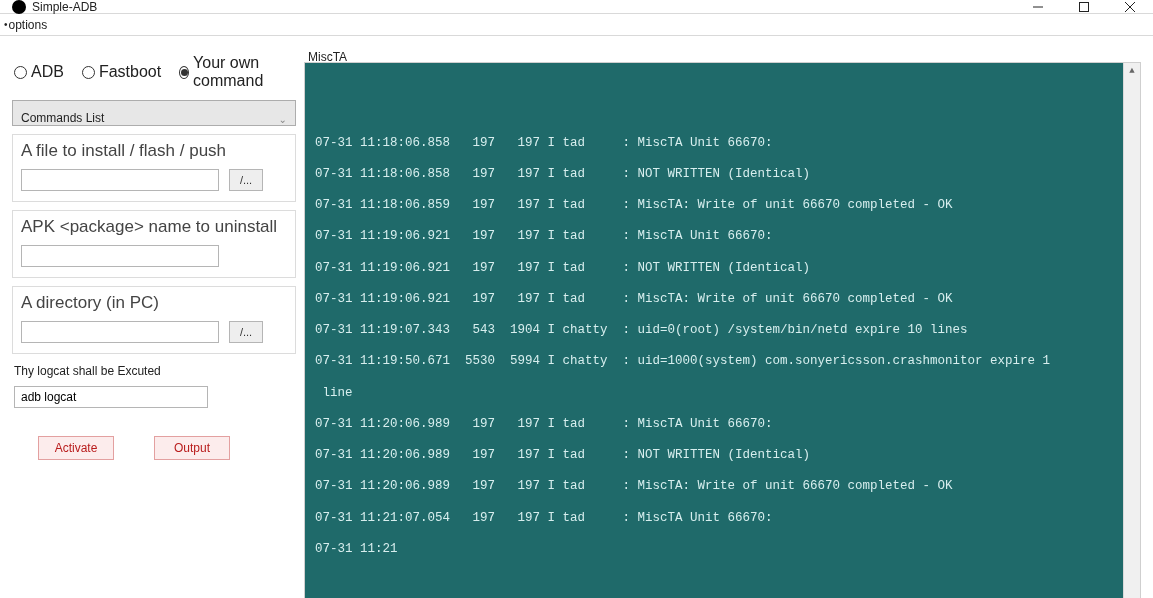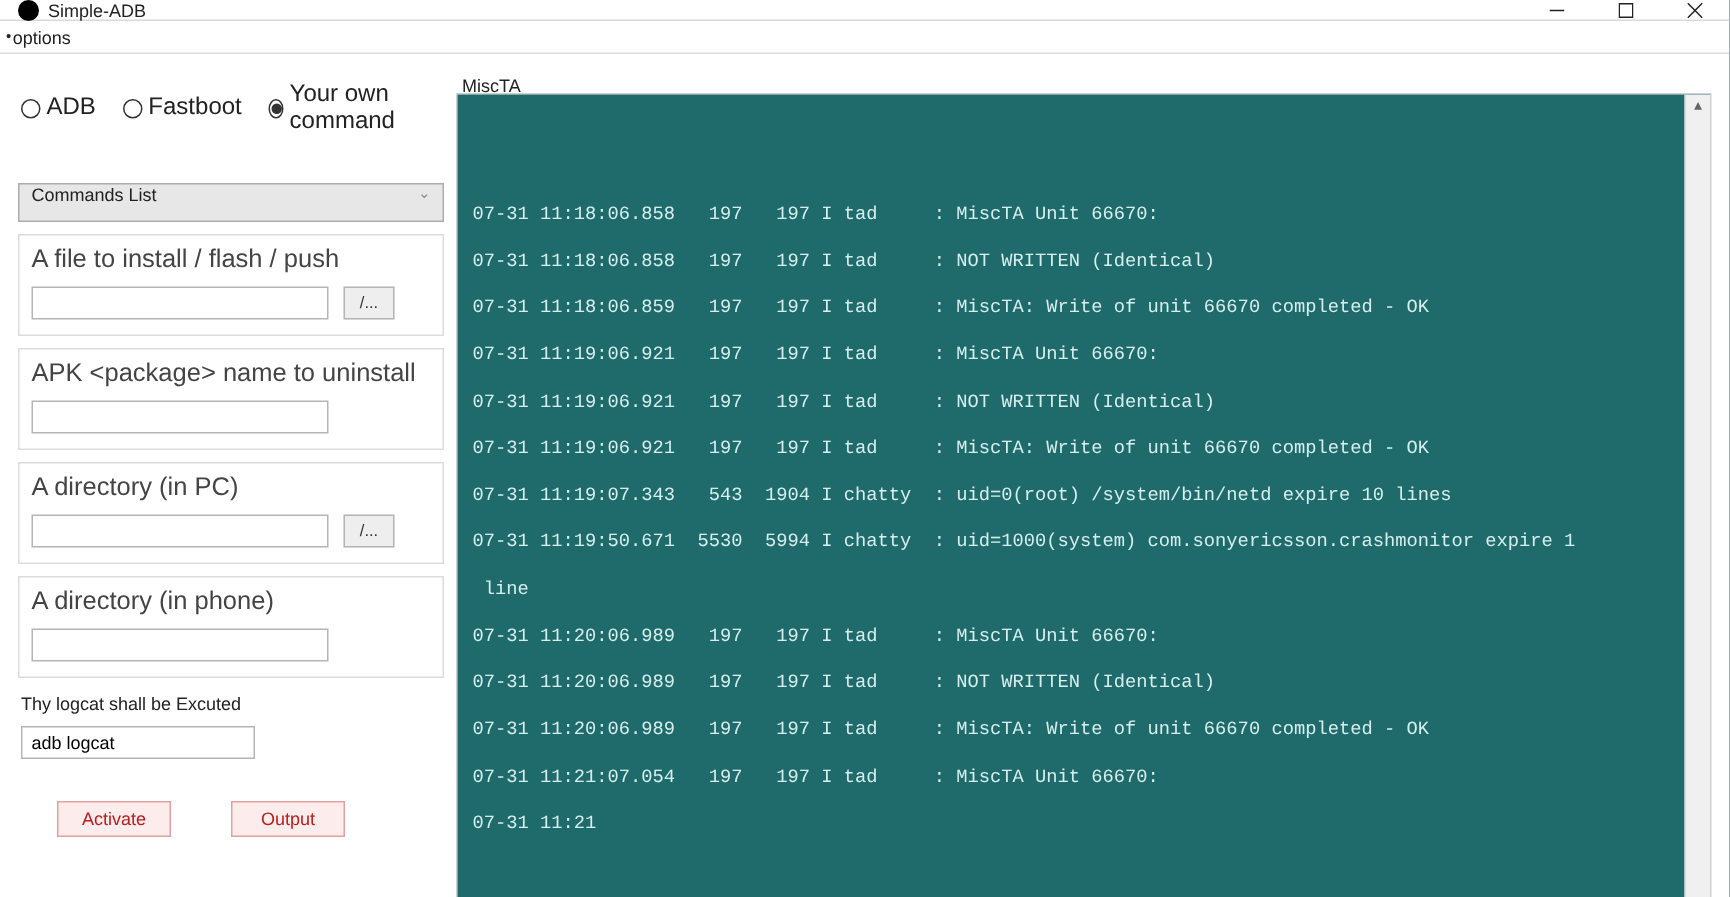--- a/index.html
+++ b/index.html
@@ -36,43 +36,43 @@
     .radio-row { display: flex; align-items: center; gap: 18px; padding: 6px 2px 2px; }
     .radio-item { display: flex; align-items: center; gap: 4px; font-size: 16px; cursor: default; }
     .radio-outer {
       width: 13px; height: 13px; border: 1px solid #333; border-radius: 50%;
       display: flex; align-items: center; justify-content: center;
     }
     .radio-inner { width: 7px; height: 7px; border-radius: 50%; background: #333; }
 
     .combo {
       height: 26px; background: #e7e7e7; border: 1px solid #adadad;
-      display: flex; align-items: flex-start; padding: 0 8px; position: relative;
-      font-size: 12px; color: #222; margin-top: 22px;
+      display: flex; align-items: flex-end; padding: 0 8px; position: relative;
+      font-size: 12px; color: #222;
     }
     .combo .chev { position: absolute; right: 8px; color: #888; font-size: 10px; }
 
     .field-group { border: 1px solid #dcdcdc; padding: 6px 8px 10px; }
     .field-label { font-size: 17px; color: #444; margin-bottom: 8px; }
     .field-row { display: flex; align-items: center; gap: 10px; }
     .text-input {
       height: 22px; background: #fff; border: 1px solid #b5b5b5;
       padding: 0 4px; font-size: 12px; flex: 0 0 198px;
     }
     .text-input.plain { flex: 0 0 198px; }
     .browse-btn {
       height: 22px; width: 34px; background: #eee; border: 1px solid #b5b5b5;
       display: flex; align-items: center; justify-content: center;
       font-size: 11px; color: #333; cursor: default;
     }
 
     .cmd-box { padding: 2px 2px 6px; }
     .cmd-label { font-size: 12px; margin-bottom: 8px; }
     .cmd-input {
-      width: 156px; height: 22px; border: 1px solid #b5b5b5;
+      width: 194px; height: 22px; border: 1px solid #b5b5b5;
       padding: 2px 6px; font-size: 12px; background: #fff;
     }
 
     .btn-row { display: flex; gap: 40px; padding: 14px 0 0 26px; }
     .act-btn {
       width: 76px; height: 24px; border: 1px solid #e3a0a0;
       background: #fcecec; color: #b91c1c; font-size: 12px;
       display: flex; align-items: center; justify-content: center; cursor: default;
     }
 
@@ -165,26 +165,20 @@
     </div>
 
     <div class="field-group">
       <div class="field-label">A directory (in PC)</div>
       <div class="field-row">
         <input class="text-input" value="" style="">
         <div class="browse-btn">/...</div>
       </div>
     </div>
 
-    <div class="field-group">
-      <div class="field-label">A directory (in phone)</div>
-      <div class="field-row">
-        <input class="text-input plain" value="" style="">
-      </div>
-    </div>
 
     <div class="cmd-box">
       <div class="cmd-label">Thy logcat shall be Excuted</div>
       <input class="cmd-input" value="adb logcat" style="">
     </div>
 
     <div class="btn-row">
       <div class="act-btn">Activate</div>
       <div class="act-btn">Output</div>
     </div>

